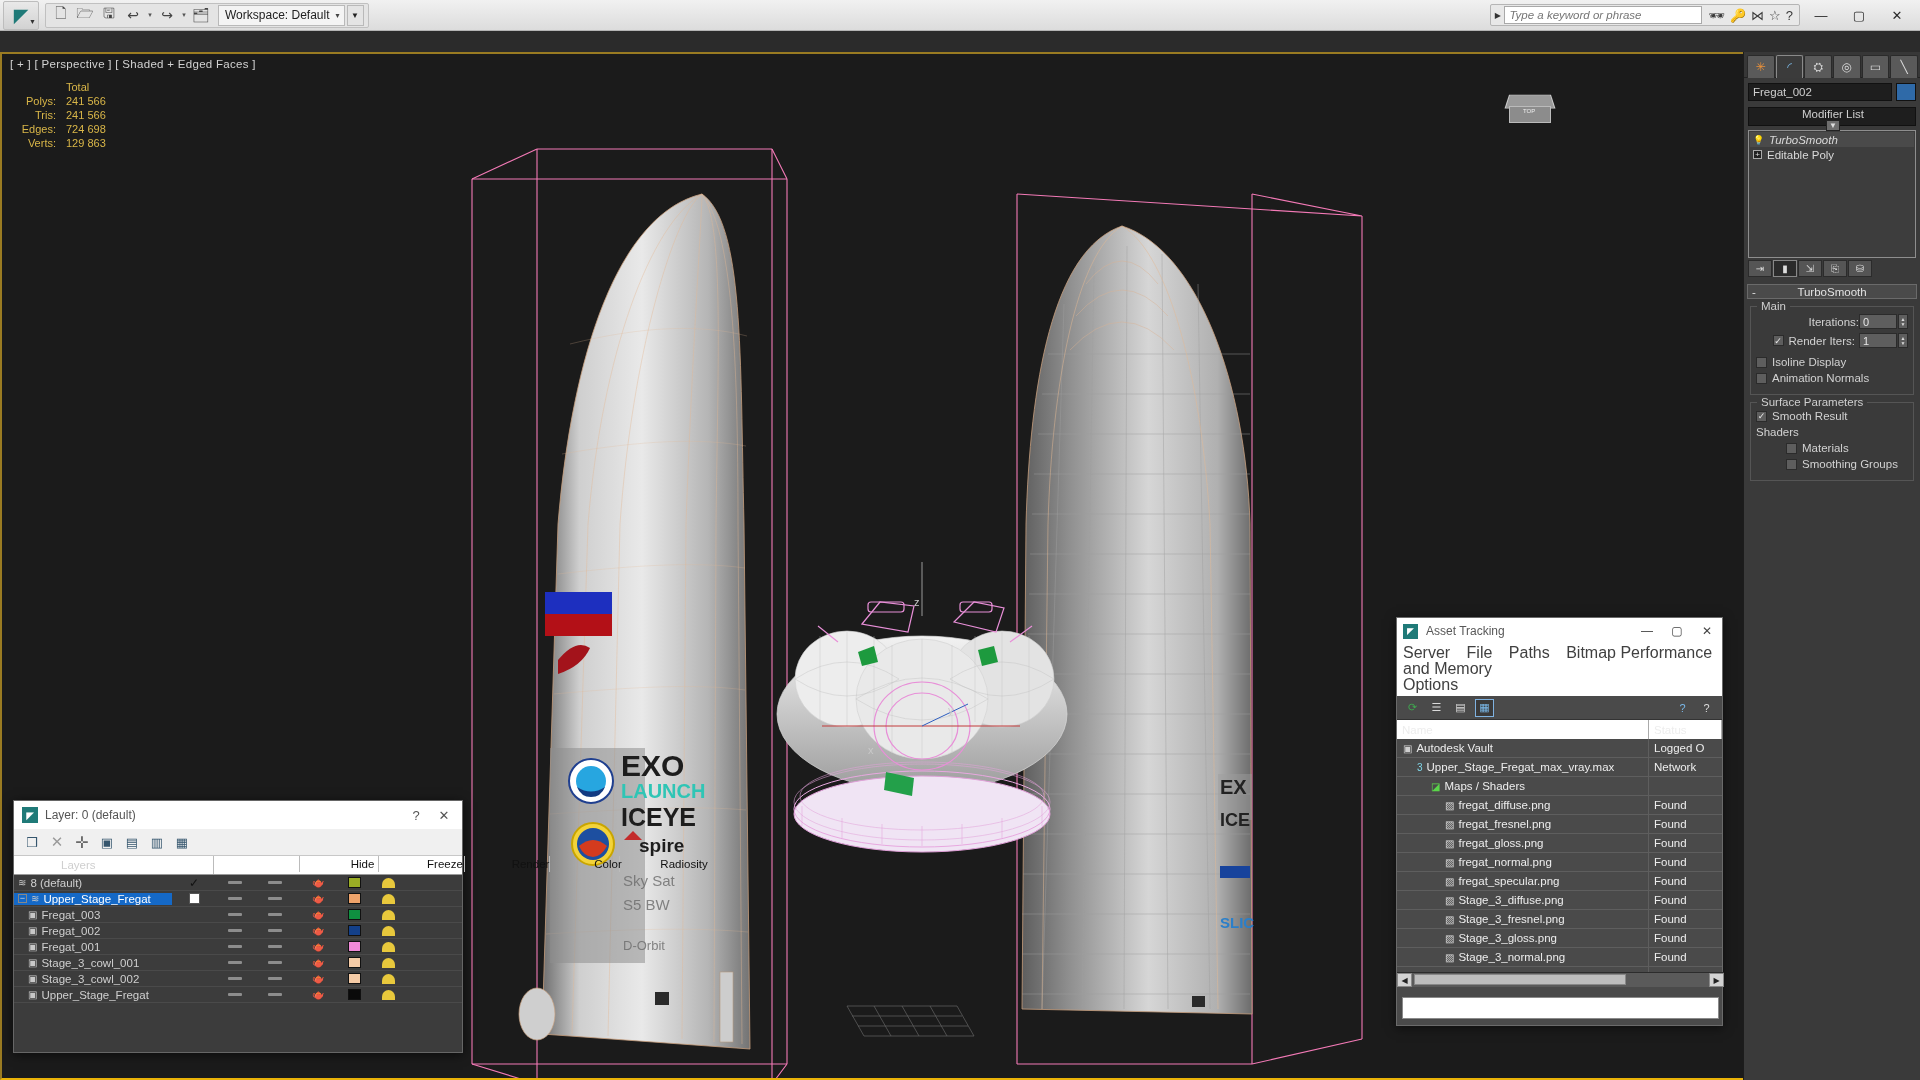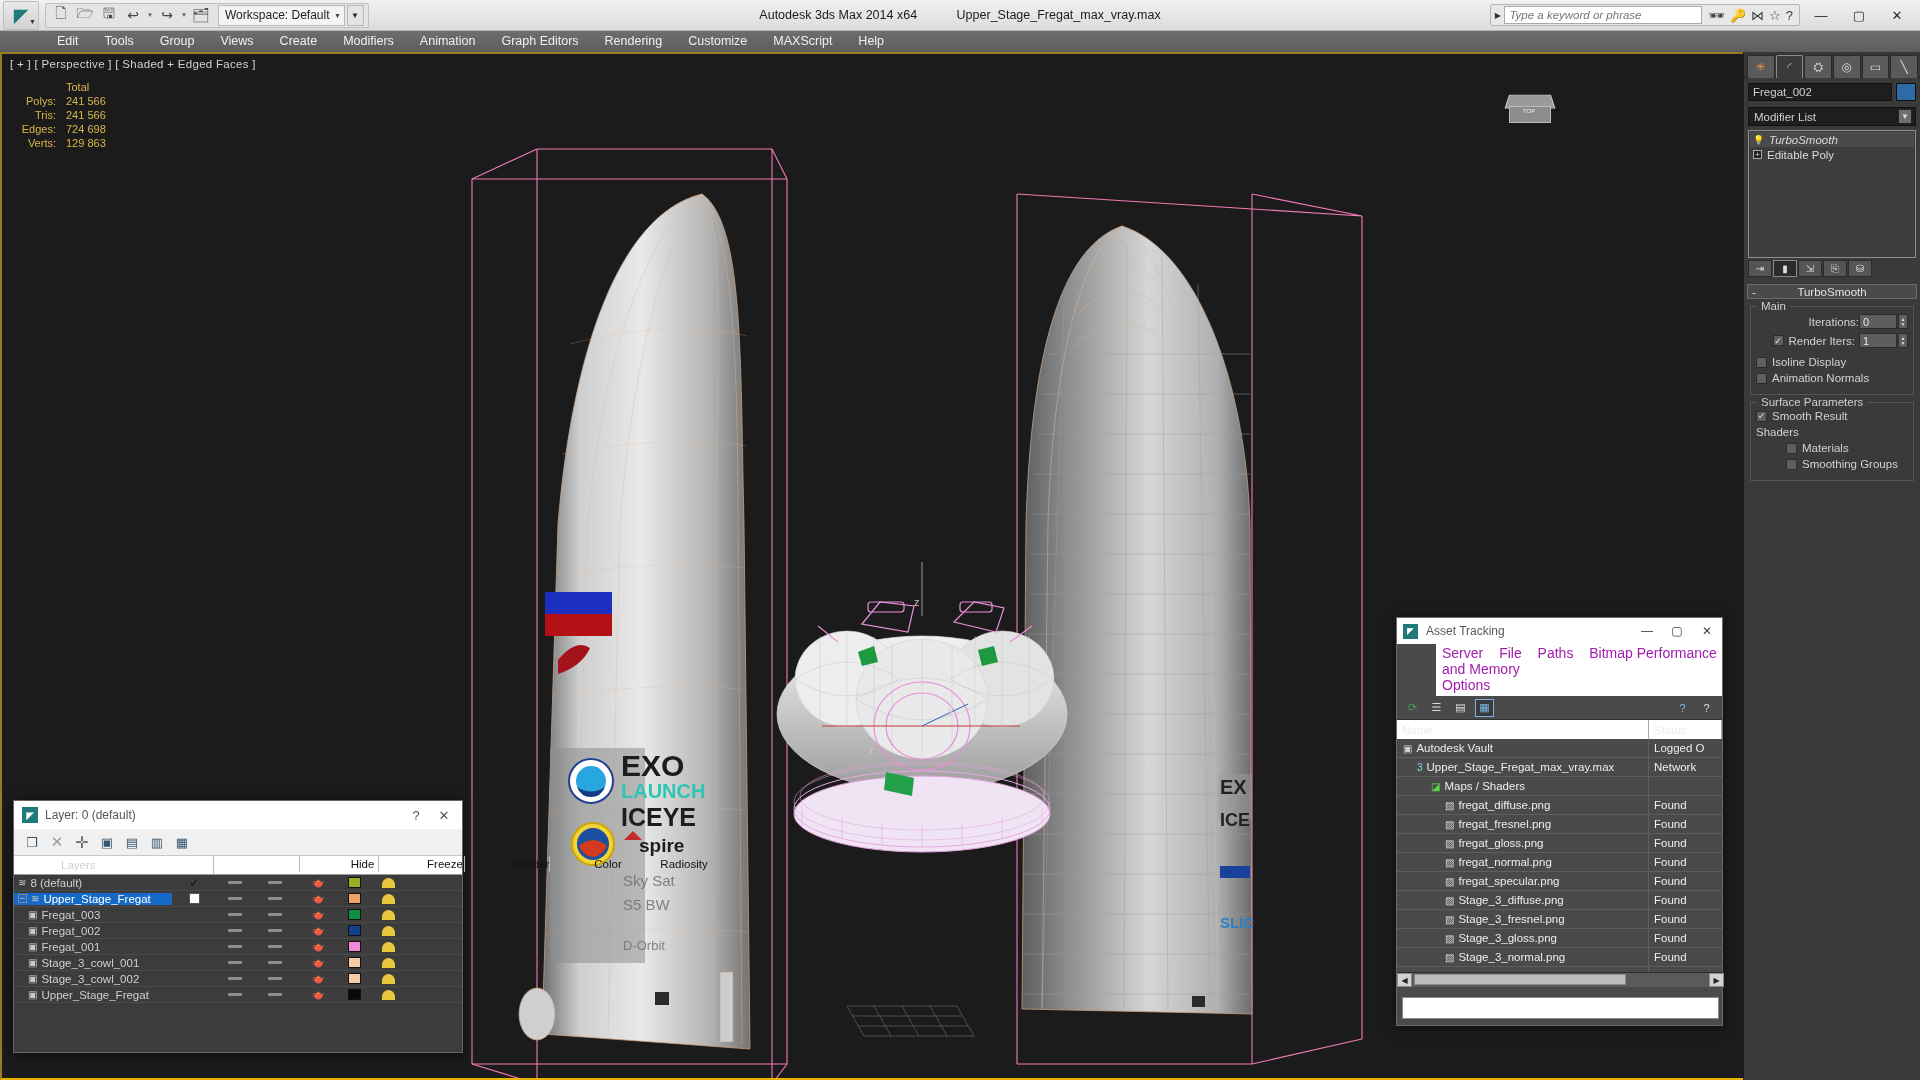--- a/index.html
+++ b/index.html
@@ -127,21 +127,21 @@
   .cp-tab.active { background:#3b3b3b; border-color:#8a8a8a; }
   .cp-name-row { display:flex; padding:5px 4px 3px 4px; gap:4px; }
   .cp-name {
     flex:1; height:18px; background:#1e1e1e;border:1px solid #111;
     color:#cfcfcf; font-size:11.5px; padding:0 4px; line-height:17px;
   }
   .cp-color { width:20px;height:18px;background:#2f6aa8;border:1px solid #111; }
   .cp-modlist {
     margin:3px 4px 0 4px; height:19px; background:#1e1e1e;border:1px solid #111;
     display:flex;align-items:center;justify-content:space-between;padding:0 3px 0 5px;
-    color:#cfcfcf;font-size:11.5px;
+    color:#cfcfcf;font-size:11.5px;flex-direction:column;
   }
   .cp-modlist .arw { font-size:8px; color:#ddd; background:#6e6e6e; width:14px;height:15px;
     display:flex;align-items:center;justify-content:center;border:1px solid #222;}
   .cp-stack {
     margin:4px 4px 0 4px; height:128px; background:#3d3d3d;border:1px solid #8e8e8e;
     padding:1px; overflow:hidden;
   }
   .stack-row { display:flex; align-items:center; gap:5px; height:15px; padding-left:3px; font-size:11.5px;}
   .stack-row .bulb { width:11px;height:11px; display:flex;align-items:center;justify-content:center; font-size:9px; color:#ddd;}
   .stack-row .plus {
@@ -242,21 +242,21 @@
   
   .assetdlg {
     position:absolute; left:1396px; top:617px; width:327px; height:409px;
     background:#4a4a4a; border:1px solid #6a6a6a; box-shadow:0 2px 10px rgba(0,0,0,.55);
   }
   .adlg-tb { height:26px; background:#fff; display:flex;align-items:center;padding-left:6px; }
   .adlg-ico { width:15px;height:15px;background:#1f7a78;color:#fff;font-size:9px;
     display:flex;align-items:center;justify-content:center;margin-right:8px;}
   .adlg-title{ color:#585858; font-size:12px; flex:1;}
   .adlg-btn{width:30px;height:25px;display:flex;align-items:center;justify-content:center;color:#444;font-size:12px;}
-  .adlg-menu { background:#fff; color:#a21caf; font-size:14px; padding:1px 0 3px 6px; line-height:16px;margin-left:39px;}
+  .adlg-menu { background:#fff; color:#404040; font-size:16px; padding:1px 0 3px 6px; line-height:16px;}
   .adlg-menu span { margin-right:12px; }
   .adlg-tools {
     height:24px; background:#4a4a4a; display:flex;align-items:center;gap:5px;padding:0 6px;
     border-bottom:1px solid #333;
   }
   .atool { width:19px;height:18px;display:flex;align-items:center;justify-content:center;font-size:11px;color:#dcdcdc;}
   .atool.sel { border:1px solid #7fb2e0; background:#3a3a3a;}
   .atool.blue { color:#7ab8e8; }
   .agrid-head { display:flex; height:19px; background:#fff; color:#111; font-size:11.5px; }
   .agrid-head div { display:flex;align-items:center;padding-left:5px;border-right:1px solid #aaa;}
@@ -297,58 +297,40 @@
       <div class="qbtn">↪</div>
       <div class="qsep">▾</div>
       <div class="qbtn">🗂</div>
       <div class="wspace">
         <span>Workspace: Default</span>
         <span class="dd">▾</span>
       </div>
       <div class="wsarrow">▼</div>
     </div>
 
-    <div class="title-center">
-      <span>Autodesk 3ds Max  2014 x64</span>
-      <span>Upper_Stage_Fregat_max_vray.max</span>
-    </div>
 
     <div class="searchwrap">
       <div class="search-arrow">▶</div>
       <input class="search-input" value="" placeholder="Type a keyword or phrase" style="">
       <div class="search-icons">
         <span>🕶</span>
         <span>🔑</span>
         <span>⋈</span>
         <span>☆</span>
         <span>?</span>
       </div>
     </div>
 
     <div class="wbtns">
       <div class="wbtn">—</div>
       <div class="wbtn">▢</div>
       <div class="wbtn close">✕</div>
     </div>
   </div>
 
-  <div class="menubar">
-    <div class="menu-item">Edit</div>
-    <div class="menu-item">Tools</div>
-    <div class="menu-item">Group</div>
-    <div class="menu-item">Views</div>
-    <div class="menu-item">Create</div>
-    <div class="menu-item">Modifiers</div>
-    <div class="menu-item">Animation</div>
-    <div class="menu-item">Graph Editors</div>
-    <div class="menu-item">Rendering</div>
-    <div class="menu-item">Customize</div>
-    <div class="menu-item">MAXScript</div>
-    <div class="menu-item">Help</div>
-  </div>
 
   <div class="viewport">
     <div class="vp-label">[ + ] [ Perspective ] [ Shaded + Edged Faces ]</div>
 
     <div class="stats">
       <table>
         <tbody>
             <tr>
               <td class="k"></td>
               <td class="h">Total</td>

